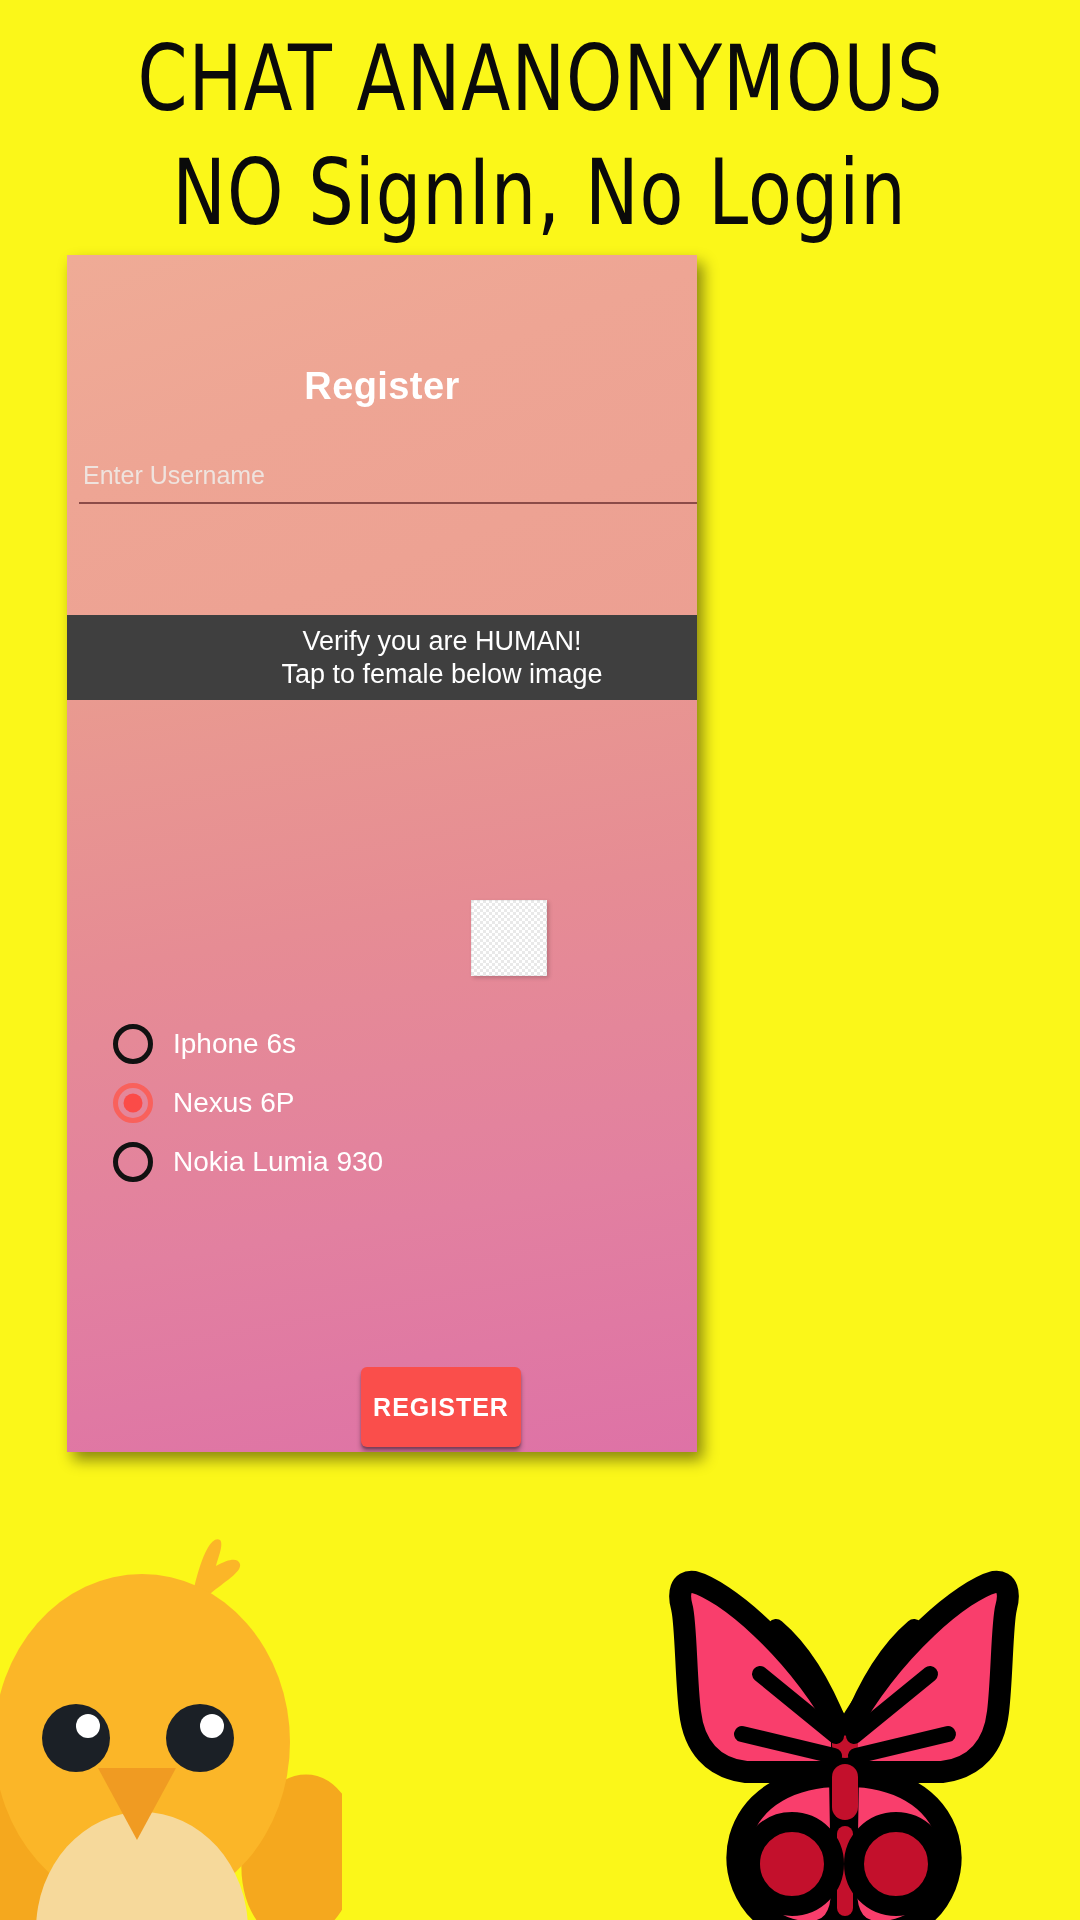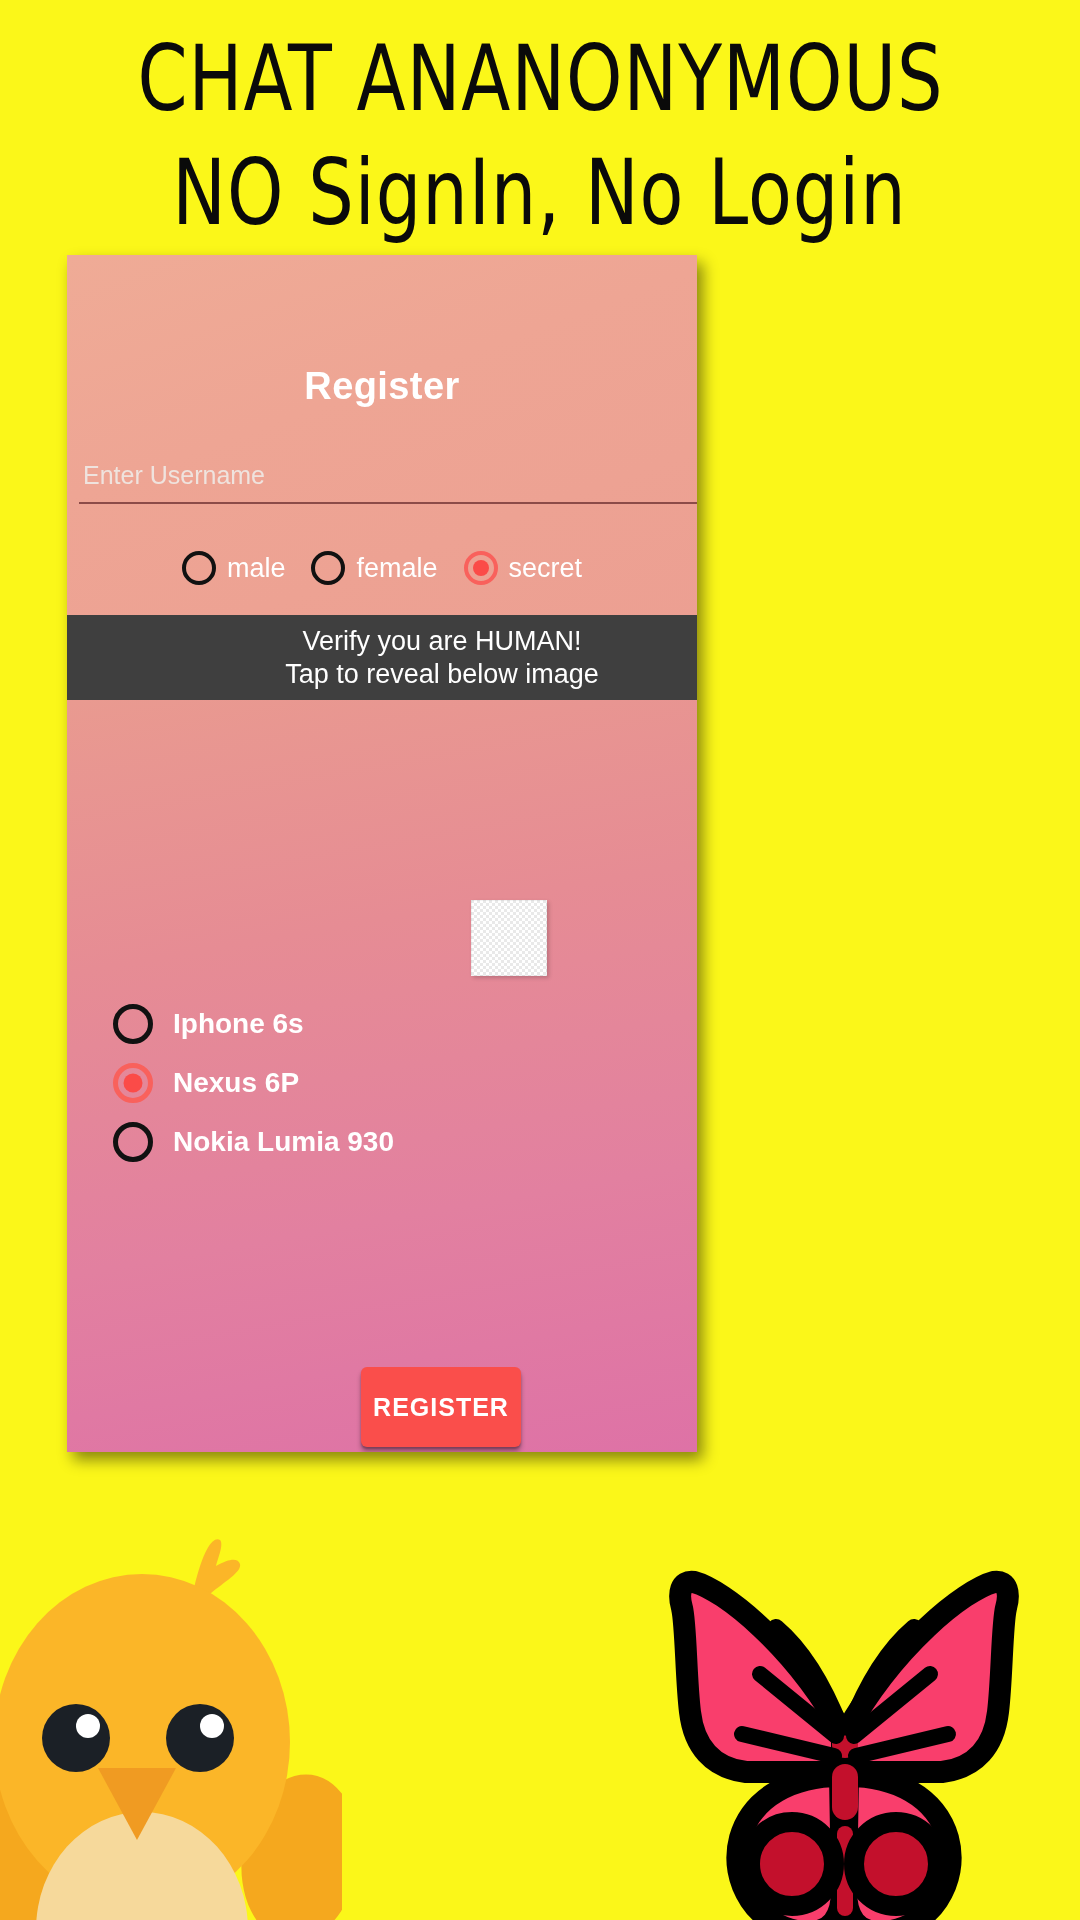--- a/index.html
+++ b/index.html
@@ -180,24 +180,23 @@
       linear-gradient(45deg, #ffffff 25%, transparent 25%, transparent 75%, #ffffff 75%),
       linear-gradient(45deg, #ffffff 25%, transparent 25%, transparent 75%, #ffffff 75%);
     background-size: 6px 6px;
     background-position: 0 0, 3px 3px;
     box-shadow: inset 0 0 0 1px rgba(0,0,0,0.05), 2px 2px 4px rgba(0,0,0,0.18);
   }
 
   
   .device-list {
     position: absolute;
-    top: 740px;
+    top: 760px;
     left: 46px;
     width: 660px;
-    font-weight: bold;
   }
   .device-item {
     display: flex;
     align-items: center;
     height: 58px;
     margin-bottom: 1px;
   }
   .device-label {
     color: #FFFFFF;
     font-size: 28px;
@@ -251,39 +250,25 @@
 
 <div class="card">
 
   <div class="card-top">
     <div class="card-title">Register</div>
 
     <div class="username-wrap">
       <input class="username-input" type="text" placeholder="Enter Username" style="">
     </div>
 
-    <div class="gender-row">
-      <div class="gender-item">
-        <span class="radio"></span>
-        <span class="gender-label">male</span>
-      </div>
-      <div class="gender-item">
-        <span class="radio"></span>
-        <span class="gender-label">female</span>
-      </div>
-      <div class="gender-item">
-        <span class="radio checked"></span>
-        <span class="gender-label">secret</span>
-      </div>
-    </div>
   </div>
 
   <div class="verify-bar">
     <div class="verify-line">Verify you are HUMAN!</div>
-    <div class="verify-line">Tap to reveal below image</div>
+    <div class="verify-line">Tap to female below image</div>
   </div>
 
   <div class="captcha"></div>
 
   <div class="device-list">
     <div class="device-item">
       <span class="radio lg"></span>
       <span class="device-label">Iphone 6s</span>
     </div>
     <div class="device-item">

